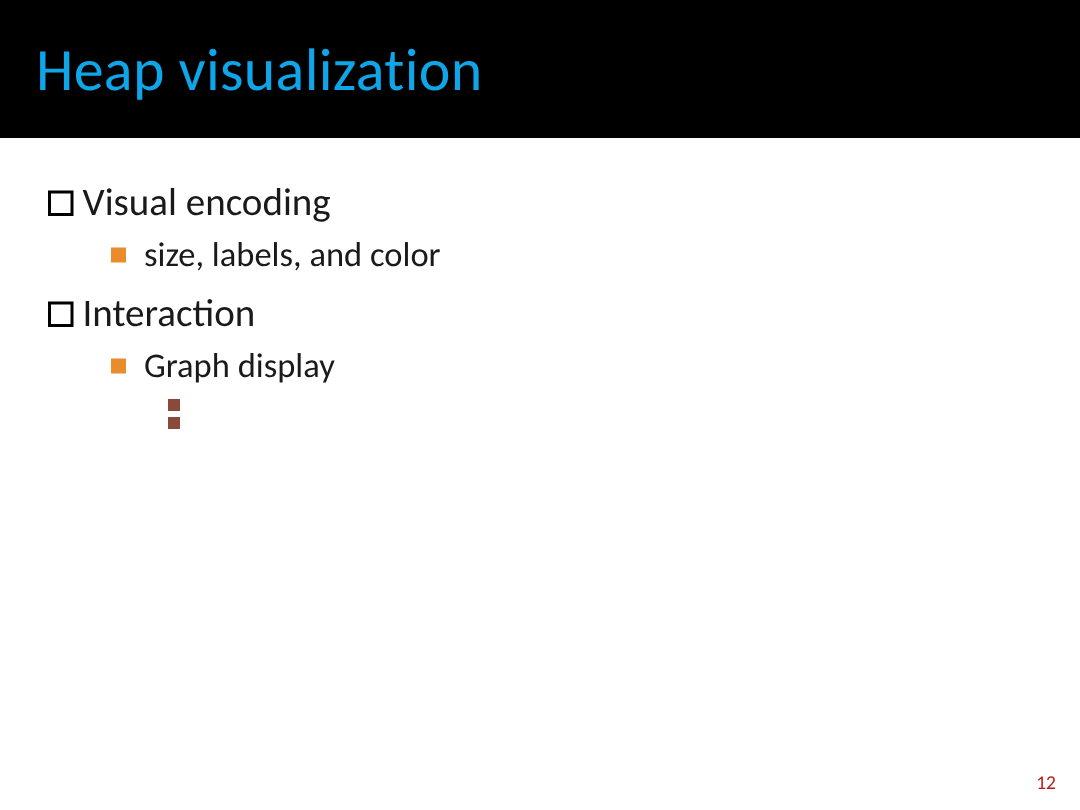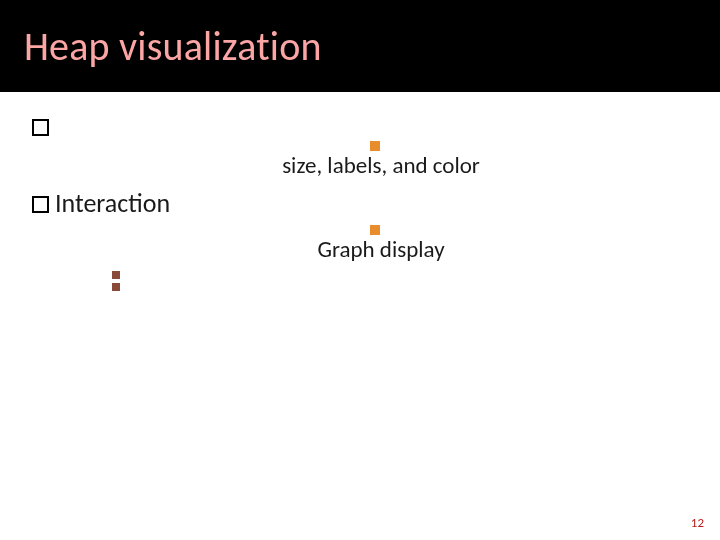--- a/index.html
+++ b/index.html
@@ -13,21 +13,21 @@
   }
   .title-band {
     background: #000000;
     width: 100%;
     height: 92px;
     display: flex;
     align-items: center;
     padding-left: 24px;
   }
   .title-text {
-    color: #fca5a5;
+    color: #0ea5e9;
     font-size: 40px;
     font-weight: 400;
     letter-spacing: 0.2px;
   }
   .content {
     padding: 26px 32px 0 32px;
   }
   .item-l1 {
     display: flex;
     align-items: center;
@@ -41,21 +41,20 @@
     border: 2px solid #000;
     margin-right: 6px;
     position: relative;
     top: 1px;
   }
   .item-l2 {
     display: flex;
     align-items: center;
     font-size: 23px;
     margin: 4px 0 8px 42px;
-    flex-direction: column;
   }
   .sq-bullet-orange {
     display: inline-block;
     width: 10px;
     height: 10px;
     background: #e88c2c;
     margin-right: 12px;
   }
   .item-l3 {
     display: flex;
@@ -82,20 +81,21 @@
 <body>
 
 <div class="title-band">
   <div class="title-text">Heap visualization</div>
 </div>
 
 <div class="content">
 
   <div class="item-l1">
     <span class="box-glyph"></span>
+    <span>Visual encoding</span>
   </div>
 
   <div class="item-l2">
     <span class="sq-bullet-orange"></span>
     <span>size, labels, and color</span>
   </div>
 
   <div class="item-l1">
     <span class="box-glyph"></span>
     <span>Interaction</span>

